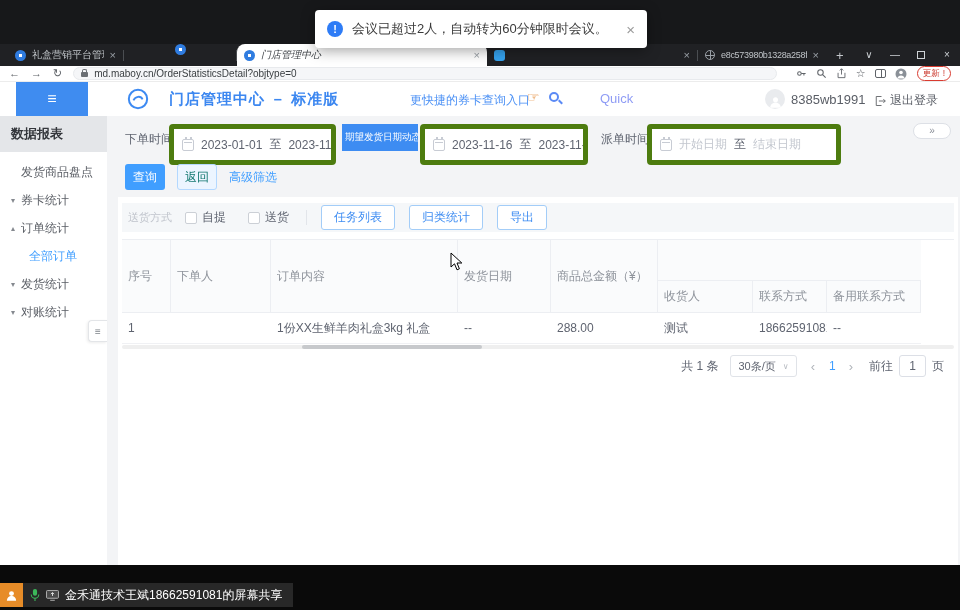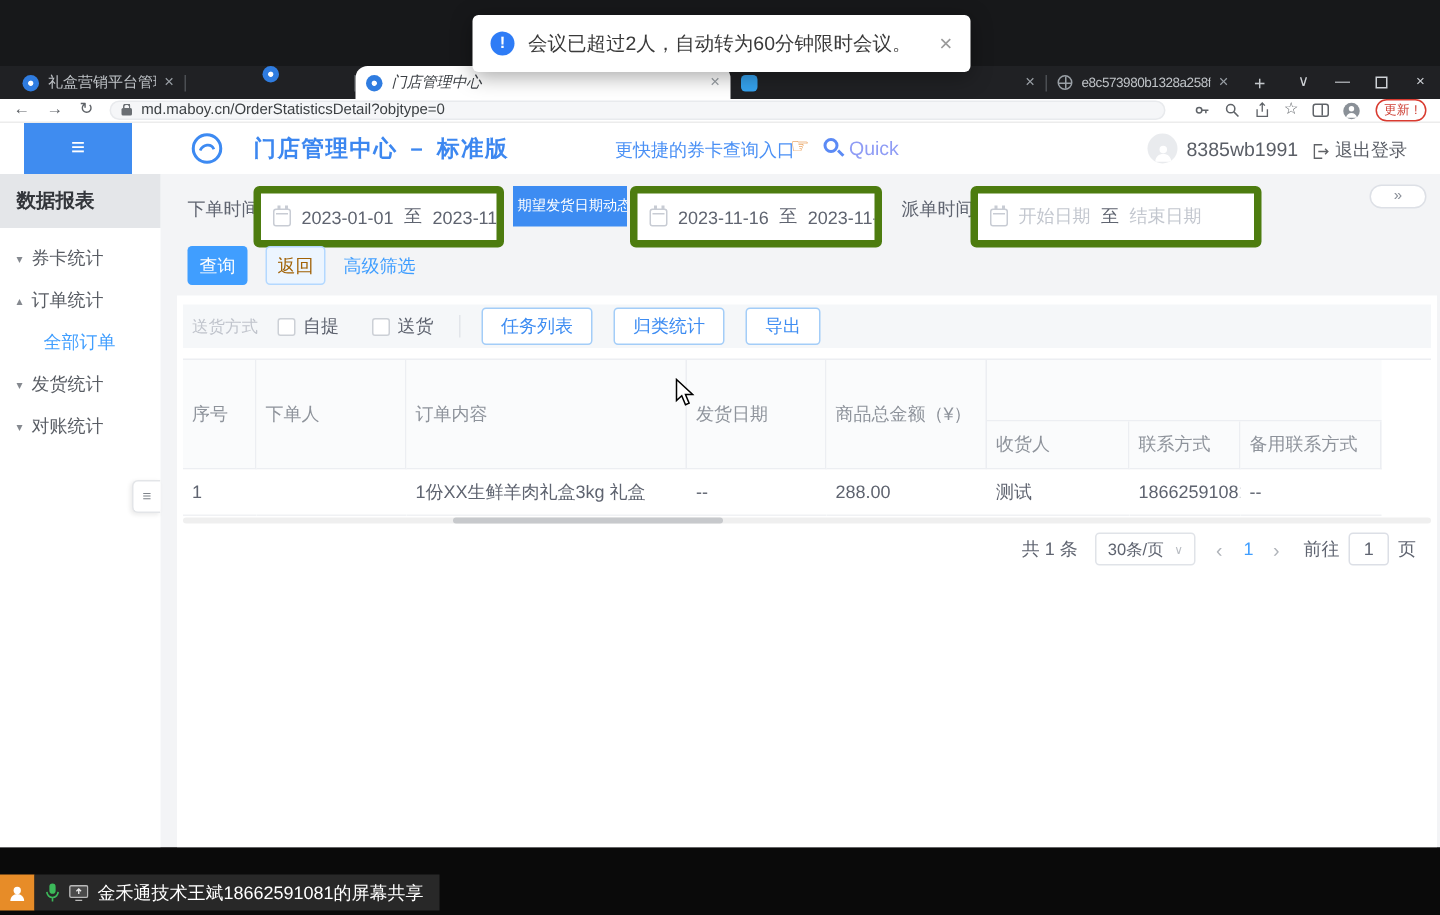--- a/index.html
+++ b/index.html
@@ -47,21 +47,21 @@
   .appheader { position:absolute; left:0; top:82px; width:100%; height:34px; background:#fff; }
   .menu-btn { position:absolute; left:16px; top:0; width:72px; height:34px; background:#3f8cf0;
     color:#fff; font-size:16px; display:flex; align-items:center; justify-content:center; }
   .logo { position:absolute; left:127px; top:6px; }
   .app-title { position:absolute; left:169px; top:8px; font-size:15px; font-weight:bold; color:#3c87f0; letter-spacing:1px; }
   .quick-entry { position:absolute; left:410px; top:10px; font-size:12px; color:#4a90f5; }
   .pointer-ic { position:absolute; left:527px; top:8px; color:#e2862f; font-size:14px; line-height:1; }
   .quick-mag { position:absolute; left:549px; top:10px; width:10px; height:10px; border:2px solid #5b8af5; border-radius:50%; }
   .quick-mag::after { content:""; position:absolute; width:2px; height:5px; background:#5b8af5;
     left:7px; top:7px; transform:rotate(-45deg); transform-origin:top left; }
-  .quick-label { position:absolute; left:566px; top:9px; font-size:13px; color:#8f9cf5; }
+  .quick-label { position:absolute; left:600px; top:9px; font-size:13px; color:#8f9cf5; }
   .hdr-avatar { position:absolute; left:765px; top:7px; width:20px; height:20px; border-radius:50%;
     background:#e9ebee; overflow:hidden; display:flex; align-items:flex-end; justify-content:center; }
   .hdr-user { position:absolute; left:791px; top:10px; font-size:13px; color:#5a5e66; }
   .logout { position:absolute; left:874px; top:10px; font-size:12px; color:#5a5e66; display:flex; gap:4px; align-items:center; }
 
   
   .main { position:absolute; left:0; top:116px; width:100%; height:449px; background:#f3f4f6; }
   .sidebar { position:absolute; left:0; top:0; width:107px; height:100%; background:#fff; }
   .side-section { height:36px; background:#e4e6e9; display:flex; align-items:center; padding-left:11px;
     font-size:13px; font-weight:bold; color:#33363b; }
@@ -85,21 +85,21 @@
   .cal::after { content:""; position:absolute; top:-2.5px; left:2px; width:1.5px; height:2.5px;
     background:#c8ccd4; box-shadow:5px 0 0 #c8ccd4; }
   .expect-btn { position:absolute; left:235px; top:8px; width:76px; height:27px; background:#3d8cf2;
     color:#fff; font-size:9.5px; display:flex; align-items:center; padding:0 3px; overflow:hidden; white-space:nowrap; }
   .expand-pill { position:absolute; left:806px; top:7px; width:38px; height:16px; border:1px solid #dde0e6;
     border-radius:8px; background:#fff; color:#8a8f98; font-size:10px; display:flex; align-items:center;
     justify-content:center; line-height:1; }
   .btn-primary { position:absolute; left:18px; top:48px; width:40px; height:26px; background:#409eff;
     color:#fff; font-size:12px; border-radius:3px; display:flex; align-items:center; justify-content:center; }
   .btn-plain { position:absolute; left:70px; top:48px; width:40px; height:26px; background:#ecf5ff;
-    border:1px solid #b3d8ff; color:#a16207; font-size:12px; border-radius:3px; display:flex;
+    border:1px solid #b3d8ff; color:#0f766e; font-size:12px; border-radius:3px; display:flex;
     align-items:center; justify-content:center; }
   .adv-link { position:absolute; left:122px; top:48px; height:26px; display:flex; align-items:center;
     color:#409eff; font-size:12px; }
 
   .panel { position:absolute; left:11px; top:81px; width:840px; bottom:0; background:#fff; }
   .ptoolbar { margin:6px 4px 0; height:29px; background:#f5f7f9; display:flex; align-items:center; }
   .dl-label { margin-left:6px; font-size:11px; color:#c0c4cc; }
   .cb { width:12px; height:12px; border:1px solid #ccd0d6; border-radius:2px; background:#fff; flex:none; }
   .cb-lab { margin-left:5px; font-size:12px; color:#5f6470; }
   .ml13 { margin-left:13px; } .ml22 { margin-left:22px; }
@@ -267,20 +267,24 @@
         </svg>
       <span>退出登录</span>
     </span>
   </div>
 
   <div class="main">
 
     <aside class="sidebar">
       <div class="side-section">数据报表</div>
       <div class="side-list">
+        <div class="side-item">
+          <span class="arrow"></span>
+          <span class="slabel">发货商品盘点</span>
+        </div>
         <div class="side-item">
           <span class="arrow">▾</span>
           <span class="slabel">券卡统计</span>
         </div>
         <div class="side-item">
           <span class="arrow">▴</span>
           <span class="slabel">订单统计</span>
         </div>
         <div class="side-item child">
           <span class="arrow"></span>

